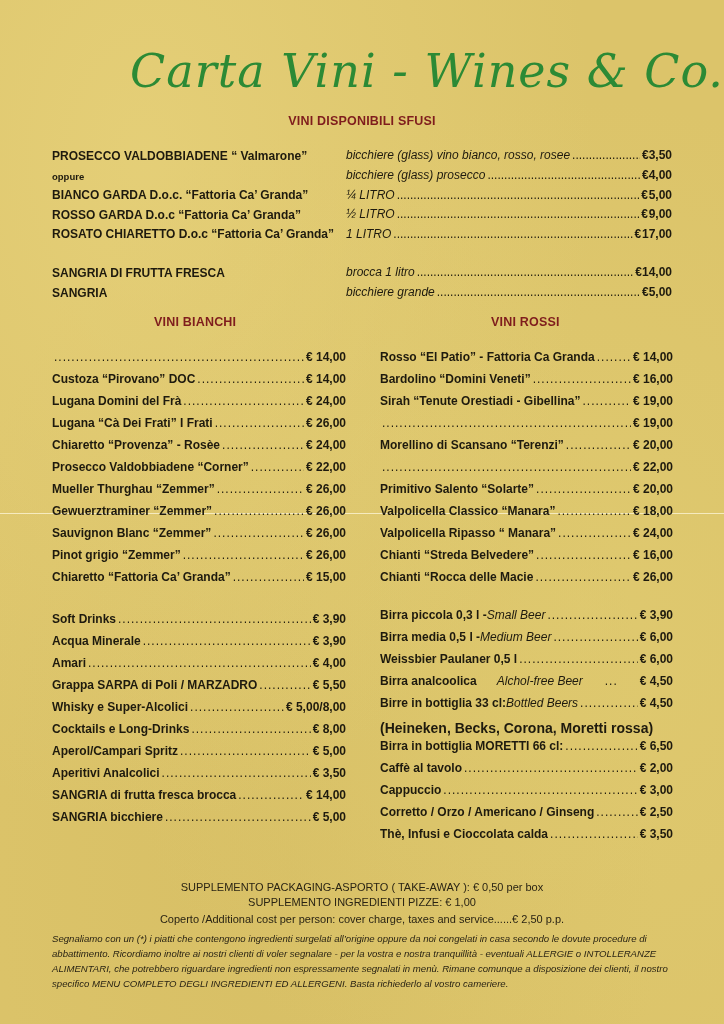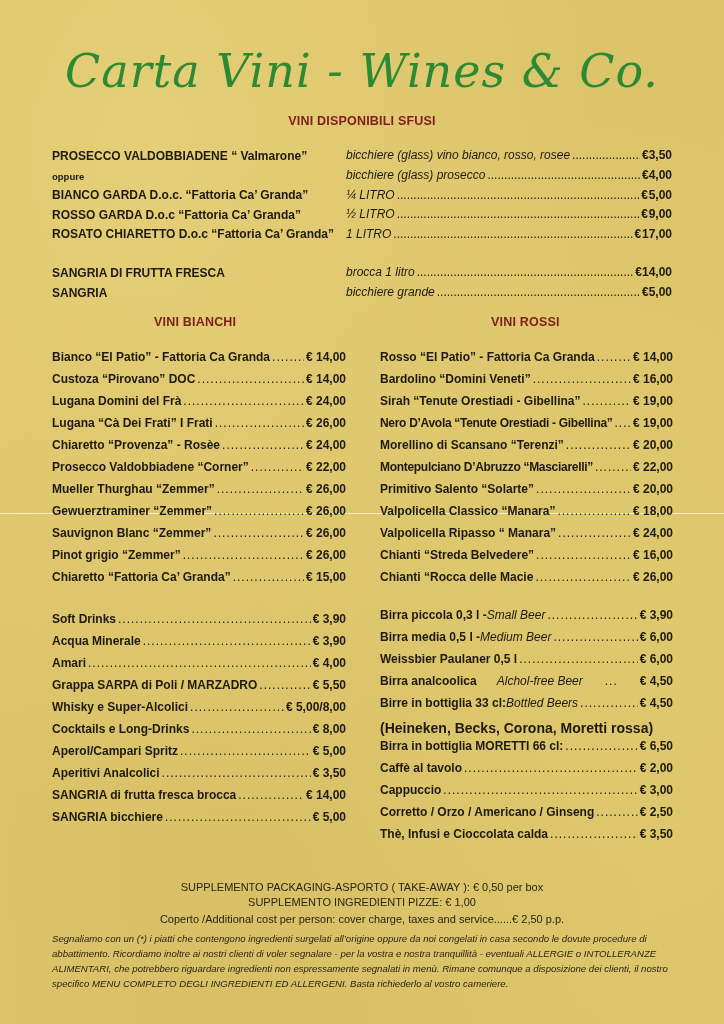--- a/index.html
+++ b/index.html
@@ -8,21 +8,21 @@
     background:#dcc46a;
     background-image:
       radial-gradient(ellipse at 20% 15%, rgba(235,215,130,0.55), transparent 55%),
       radial-gradient(ellipse at 80% 60%, rgba(225,205,115,0.5), transparent 60%),
       radial-gradient(ellipse at 40% 85%, rgba(210,185,95,0.45), transparent 60%);
     font-family:"Liberation Sans", "DejaVu Sans", sans-serif;
     color:#1e1a0e;
   }
   .fold { position:absolute; left:0; right:0; top:513px; height:1px; background:rgba(255,250,225,0.7); }
   .title {
-    position:absolute; top:44px; left:0; width:724px; text-align:center;
+    position:absolute; top:44px; left:0; width:724px; text-align:right;
     font-family:"DejaVu Serif", serif; font-style:italic;
     font-size:46px; color:#2c8a35; letter-spacing:1px; font-weight:normal;
   }
   .heading { position:absolute; color:#7f1d1d; font-weight:bold; font-size:12.5px; letter-spacing:0.2px; }
   .row { position:absolute; height:18px; display:flex; align-items:baseline; font-size:12px; font-weight:bold; white-space:nowrap; }
   .row .name { flex:0 0 auto; }
   .row .dots { flex:1 1 auto; overflow:hidden; font-weight:normal; letter-spacing:1px; margin:0 2px; }
   .row .dots::before { content:"............................................................................................................................................................"; }
   .row .price { flex:0 0 auto; }
   .row .it { font-style:italic; font-weight:normal; }
@@ -96,21 +96,20 @@
   <span class="desc">bicchiere grande</span>
     <span class="dots"></span>
     <span class="cur">€</span>
     <span class="amt">5,00</span>
 </div>
 
 <div class="heading" style="top:315px;left:154px;">VINI  BIANCHI</div>
 <div class="heading" style="top:315px;left:491px;">VINI ROSSI</div>
 
 <div class="row" style="left:52px;width:294px;top:350px;">
-    <span class="name">Bianco “El Patio” - Fattoria Ca Granda</span>
     <span class="dots"></span>
     <span class="price">€ 14,00</span>
   </div>
 <div class="row" style="left:52px;width:294px;top:372px;">
     <span class="name">Custoza “Pirovano” DOC</span>
     <span class="dots"></span>
     <span class="price">€ 14,00</span>
   </div>
 <div class="row" style="left:52px;width:294px;top:394px;">
     <span class="name">Lugana Domini del Frà</span>
@@ -167,31 +166,29 @@
     <span class="name">Bardolino “Domini Veneti”</span>
     <span class="dots"></span>
     <span class="price">€ 16,00</span>
   </div>
 <div class="row" style="left:380px;width:293px;top:394px;">
     <span class="name">Sirah “Tenute Orestiadi - Gibellina”</span>
     <span class="dots"></span>
     <span class="price">€ 19,00</span>
   </div>
 <div class="row" style="left:380px;width:293px;top:416px;">
-    <span class="name" style="letter-spacing:-0.3px;">Nero D’Avola “Tenute Orestiadi - Gibellina”</span>
     <span class="dots"></span>
     <span class="price">€ 19,00</span>
   </div>
 <div class="row" style="left:380px;width:293px;top:438px;">
     <span class="name">Morellino di Scansano “Terenzi”</span>
     <span class="dots"></span>
     <span class="price">€ 20,00</span>
   </div>
 <div class="row" style="left:380px;width:293px;top:460px;">
-    <span class="name" style="letter-spacing:-0.3px;">Montepulciano D’Abruzzo “Masciarelli”</span>
     <span class="dots"></span>
     <span class="price">€ 22,00</span>
   </div>
 <div class="row" style="left:380px;width:293px;top:482px;">
     <span class="name">Primitivo Salento “Solarte”</span>
     <span class="dots"></span>
     <span class="price">€ 20,00</span>
   </div>
 <div class="row" style="left:380px;width:293px;top:504px;">
     <span class="name">Valpolicella Classico “Manara”</span>

